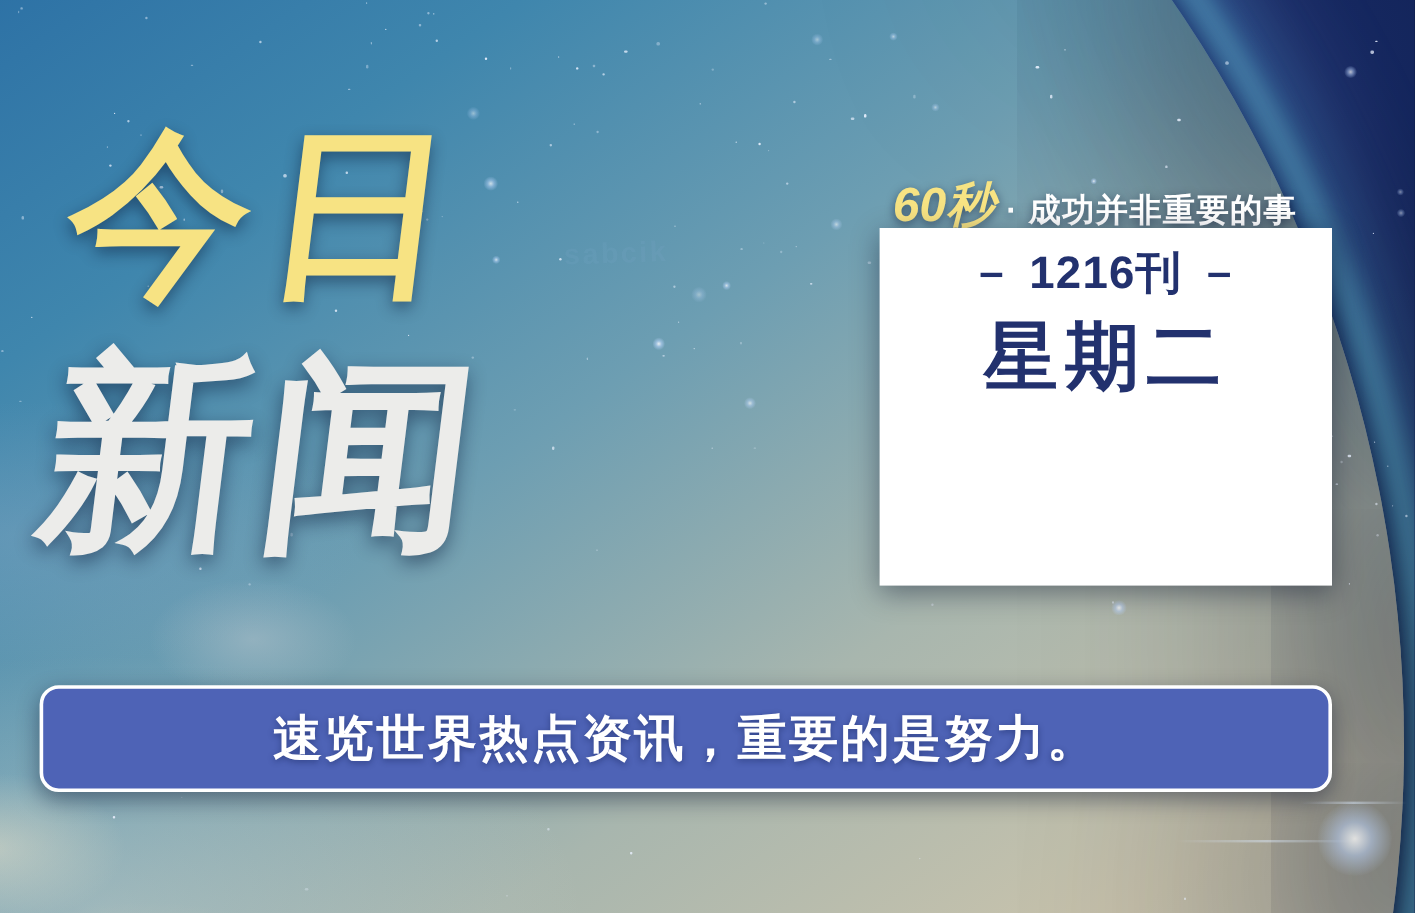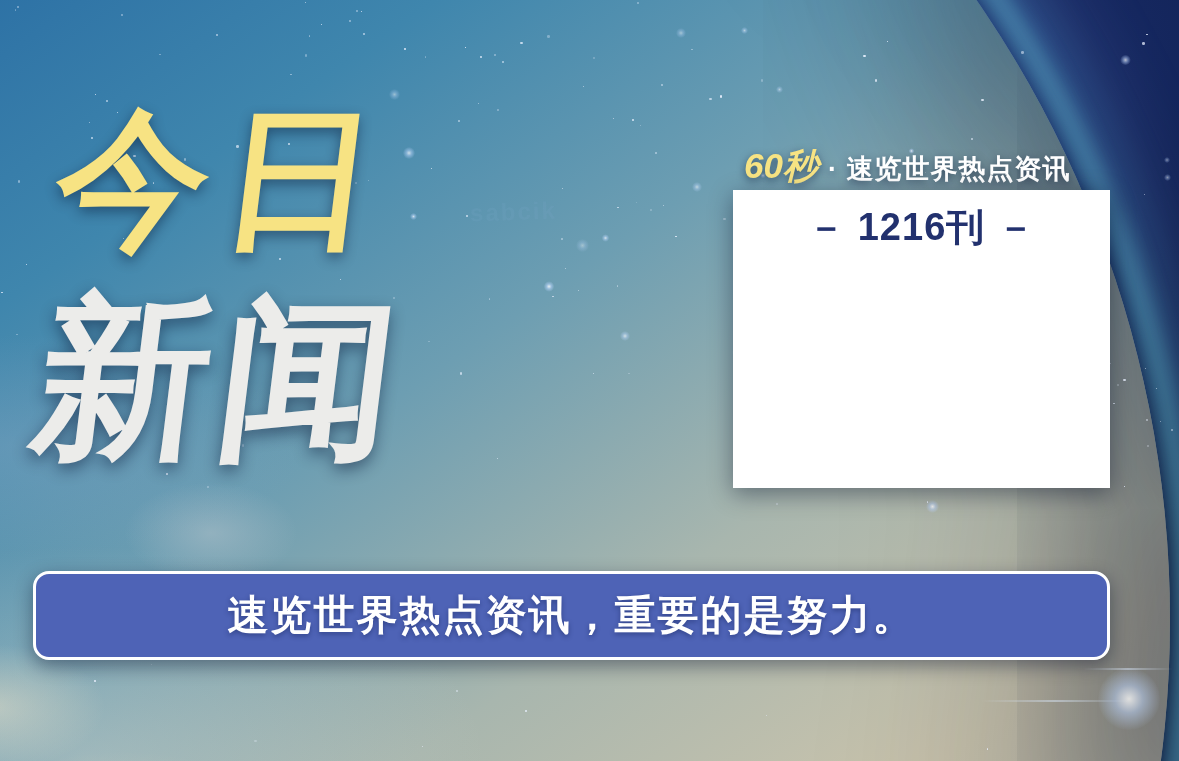--- a/index.html
+++ b/index.html
@@ -164,21 +164,21 @@
   }
 
   
   .tagline {
     position:absolute; left:744px; top:143px;
     display:flex; align-items:baseline;
     white-space:nowrap;
     text-shadow:0 3px 8px rgba(5,14,45,.55);
   }
   .tag-60 {
-    font-size:35px; font-weight:700; color:#f7e383;
+    font-size:40px; font-weight:700; color:#f7e383;
     letter-spacing:0px; font-style:italic;
   }
   .tag-rest {
     font-size:27px; font-weight:700; color:#ffffff;
     letter-spacing:1px; margin-left:10px;
   }
 
   
   .card {
     position:absolute; left:733px; top:190px;
@@ -421,24 +421,25 @@
   <div class="watermark">sabcik</div>
 
   <div class="title-block">
     <div class="jinri">今日</div>
     <div class="xinwen">新闻</div>
   </div>
 
 
   <div class="tagline">
     <span class="tag-60">60秒</span>
-    <span class="tag-rest">· 速览世界热点资讯</span>
+    <span class="tag-rest">· 成功并非重要的事</span>
   </div>
 
   <div class="card">
     <div class="card-issue">－ 1216刊 －</div>
+    <div class="card-week">星期二</div>
   </div>
 
   <div class="quote-banner">
     <div class="quote-text">速览世界热点资讯，重要的是努力。</div>
   </div>
 
 </div>
 
 </body></html>

